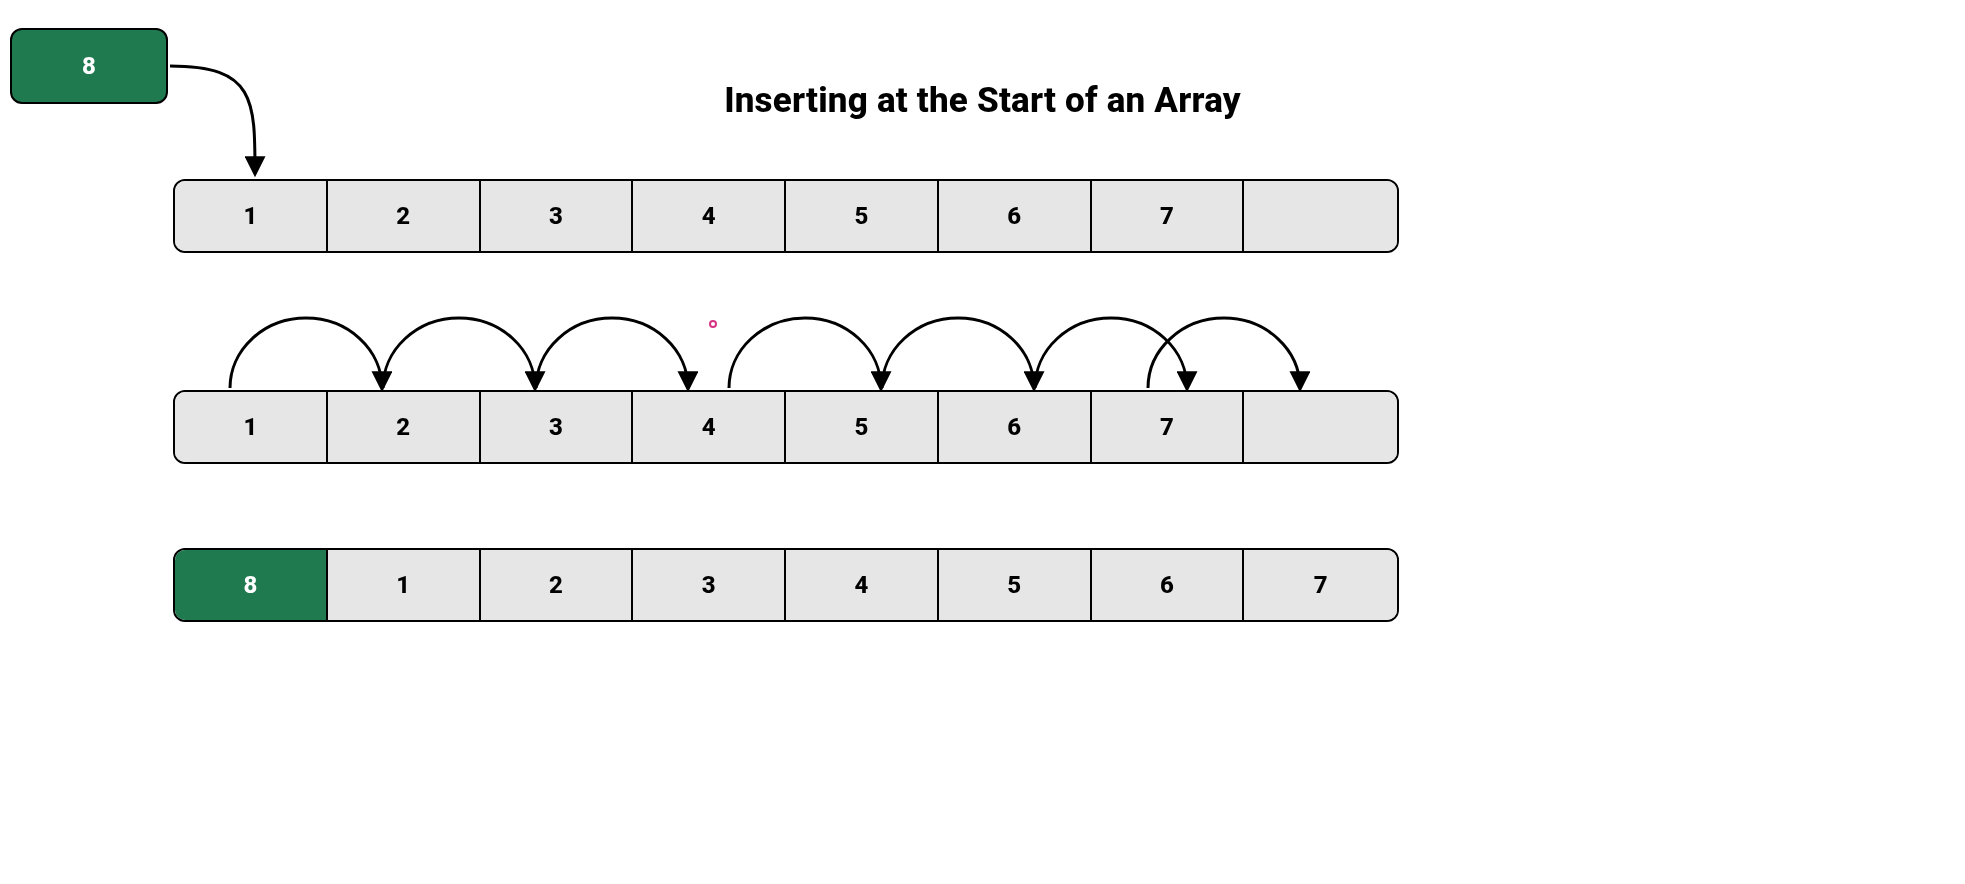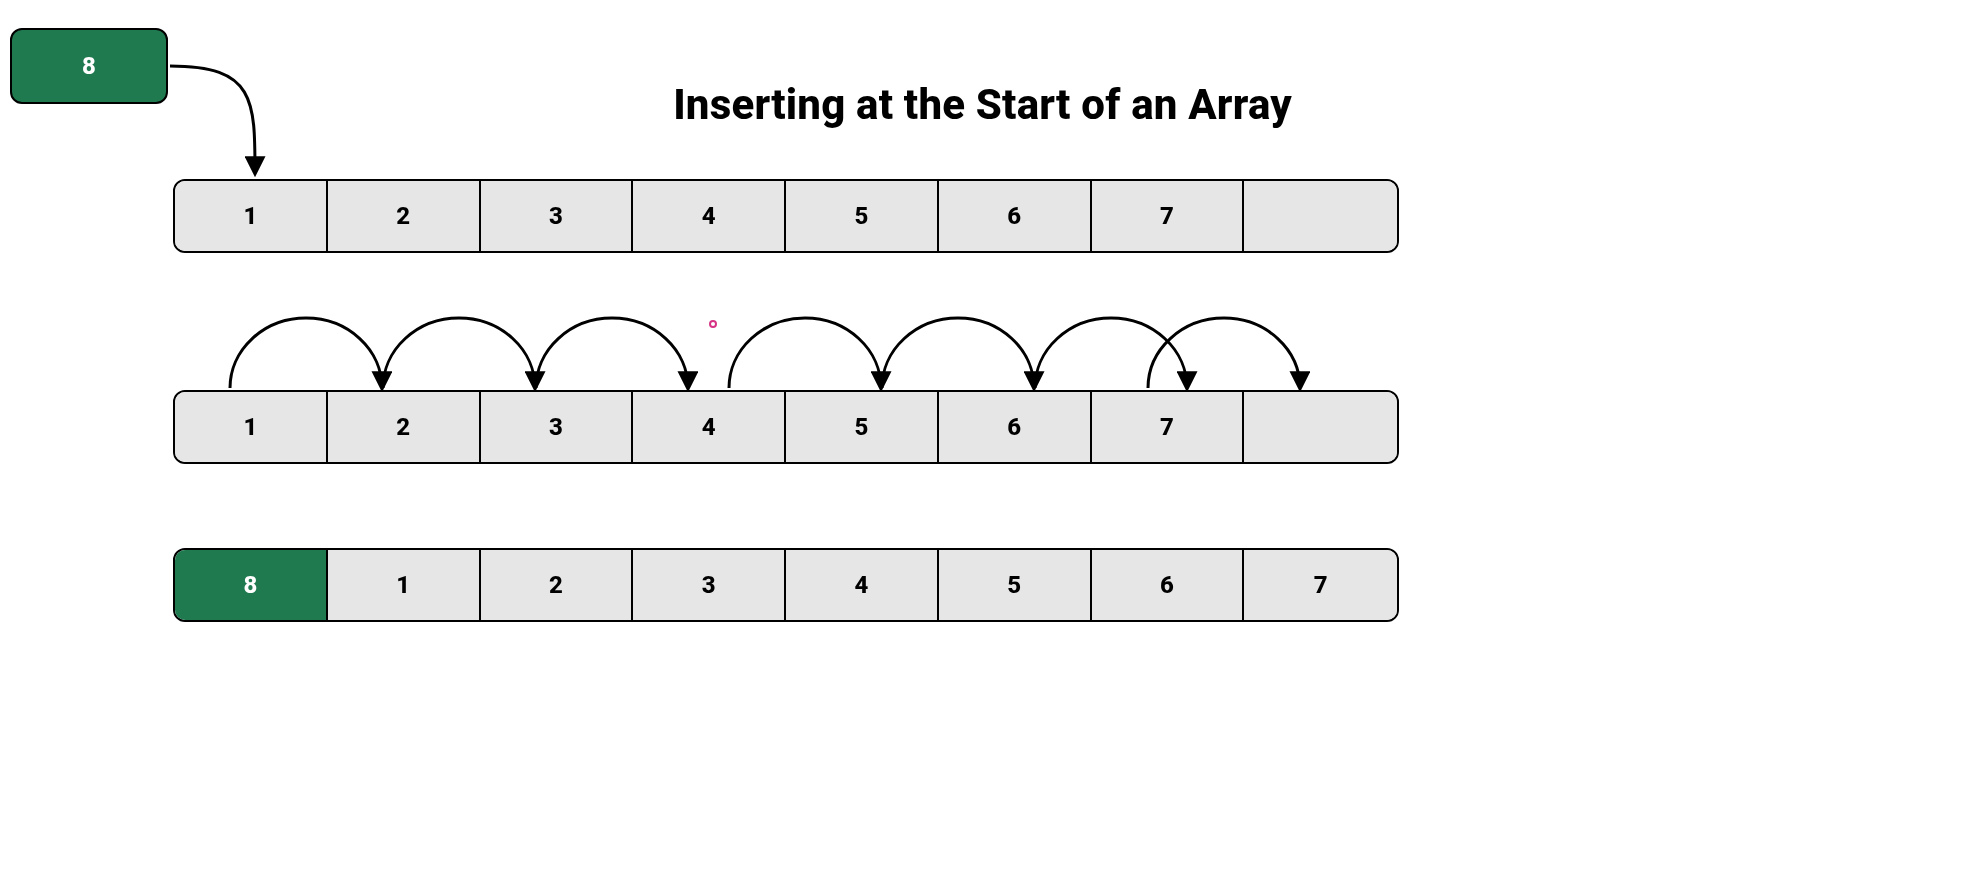--- a/index.html
+++ b/index.html
@@ -12,21 +12,21 @@
     position: relative;
     width: 1965px;
     height: 884px;
   }
   .title {
     position: absolute;
     left: 0;
     width: 1965px;
     top: 80px;
     text-align: center;
-    font-size: 42px;
+    font-size: 35px;
     font-weight: 800;
     color: #000;
     letter-spacing: 0.2px;
   }
   .new-box {
     position: absolute;
     left: 10px;
     top: 28px;
     width: 158px;
     height: 76px;

